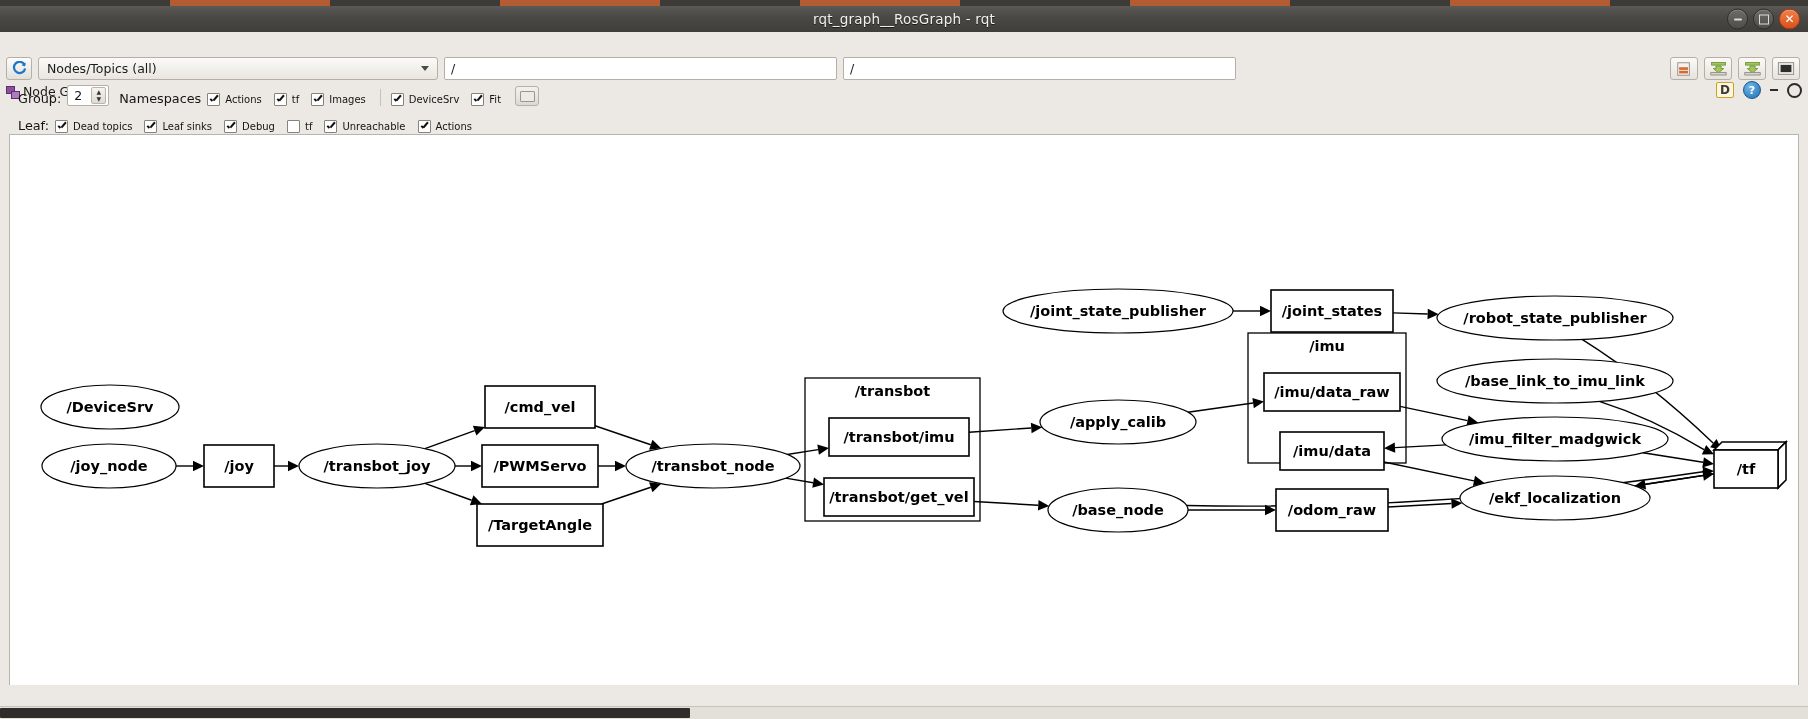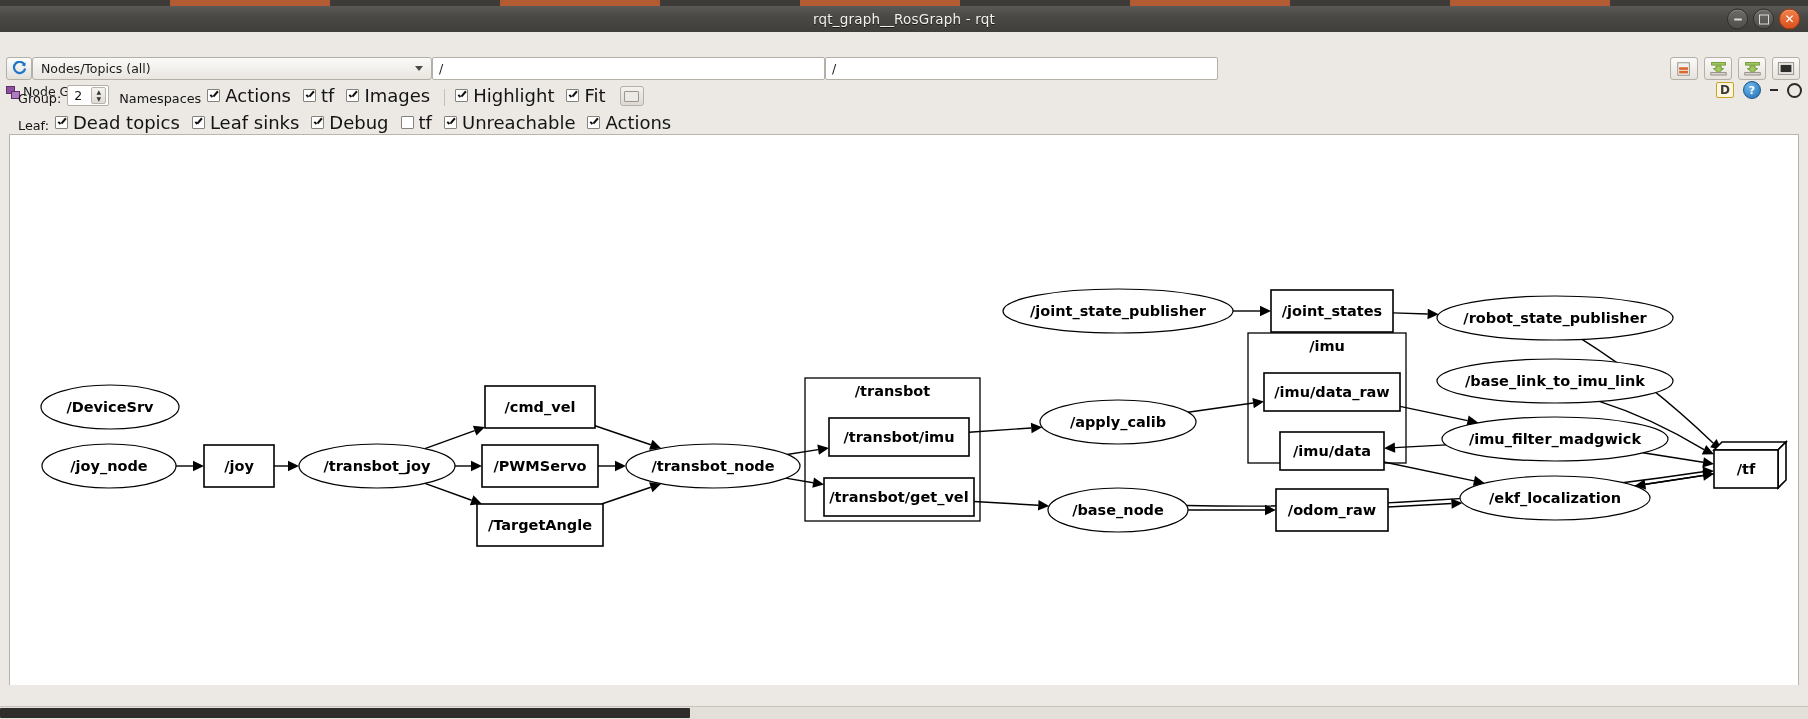--- a/index.html
+++ b/index.html
@@ -101,21 +101,21 @@
     color:#fff; font-size:11px; font-weight:bold;
     display:flex; align-items:center; justify-content:center;
     border:1px solid #14558d;
   }
   .mini-dash { width:8px; height:2px; background:#2b2b2b; }
   .mini-o { width:11px; height:11px; border:2px solid #2b2b2b; border-radius:50%; }
 
   
   .row1 {
     position:absolute; left:0; top:22px; height:28px; width:1808px;
-    display:flex; align-items:center; padding:0 6px; box-sizing:border-box; 
+    display:flex; align-items:center; padding:0 6px; box-sizing:border-box; gap:6px;
   }
   .tbtn {
     width:26px; height:23px; box-sizing:border-box;
     background: linear-gradient(180deg,#fdfdfc,#e3e0da);
     border:1px solid #b4b0a8; border-radius:3px;
     display:flex; align-items:center; justify-content:center;
     flex:none;
   }
   .refresh-glyph {
     width:15px; height:15px; color:#2176c7; font-size:15px; line-height:15px;
@@ -190,21 +190,21 @@
     width:9px; height:9px; position:relative; display:block;
   }
   .cbx.on .box .tick::before {
     content:""; position:absolute; left:1px; top:4px; width:3px; height:1.6px;
     background:#111; transform:rotate(45deg);
   }
   .cbx.on .box .tick::after {
     content:""; position:absolute; left:2.6px; top:1.5px; width:7px; height:1.6px;
     background:#111; transform:rotate(-50deg);
   }
-  .cbx .cl { font-size:18px; }
+  .cbx .cl { font-size:10px; }
   .sep {
     width:1px; height:17px; background:#c5c1b9; margin:0 10px 0 2px; flex:none;
   }
   .img-btn {
     width:24px; height:20px; box-sizing:border-box;
     background: linear-gradient(180deg,#f4f2ee,#ddd9d2);
     border:1px solid #b4b0a8; border-radius:3px; margin-left:2px;
     display:flex; align-items:center; justify-content:center; flex:none;
   }
   .img-btn .inner {
@@ -366,21 +366,21 @@
           </span>
         <span class="cl">Images</span>
       </div>
 
       <span class="sep"></span>
 
       <div class="cbx on">
         <span class="box">
             <span class="tick"></span>
           </span>
-        <span class="cl">Highlight</span>
+        <span class="cl">DeviceSrv</span>
       </div>
       <div class="cbx on">
         <span class="box">
             <span class="tick"></span>
           </span>
         <span class="cl">Fit</span>
       </div>
       <div class="img-btn">
         <span class="inner"></span>
       </div>

